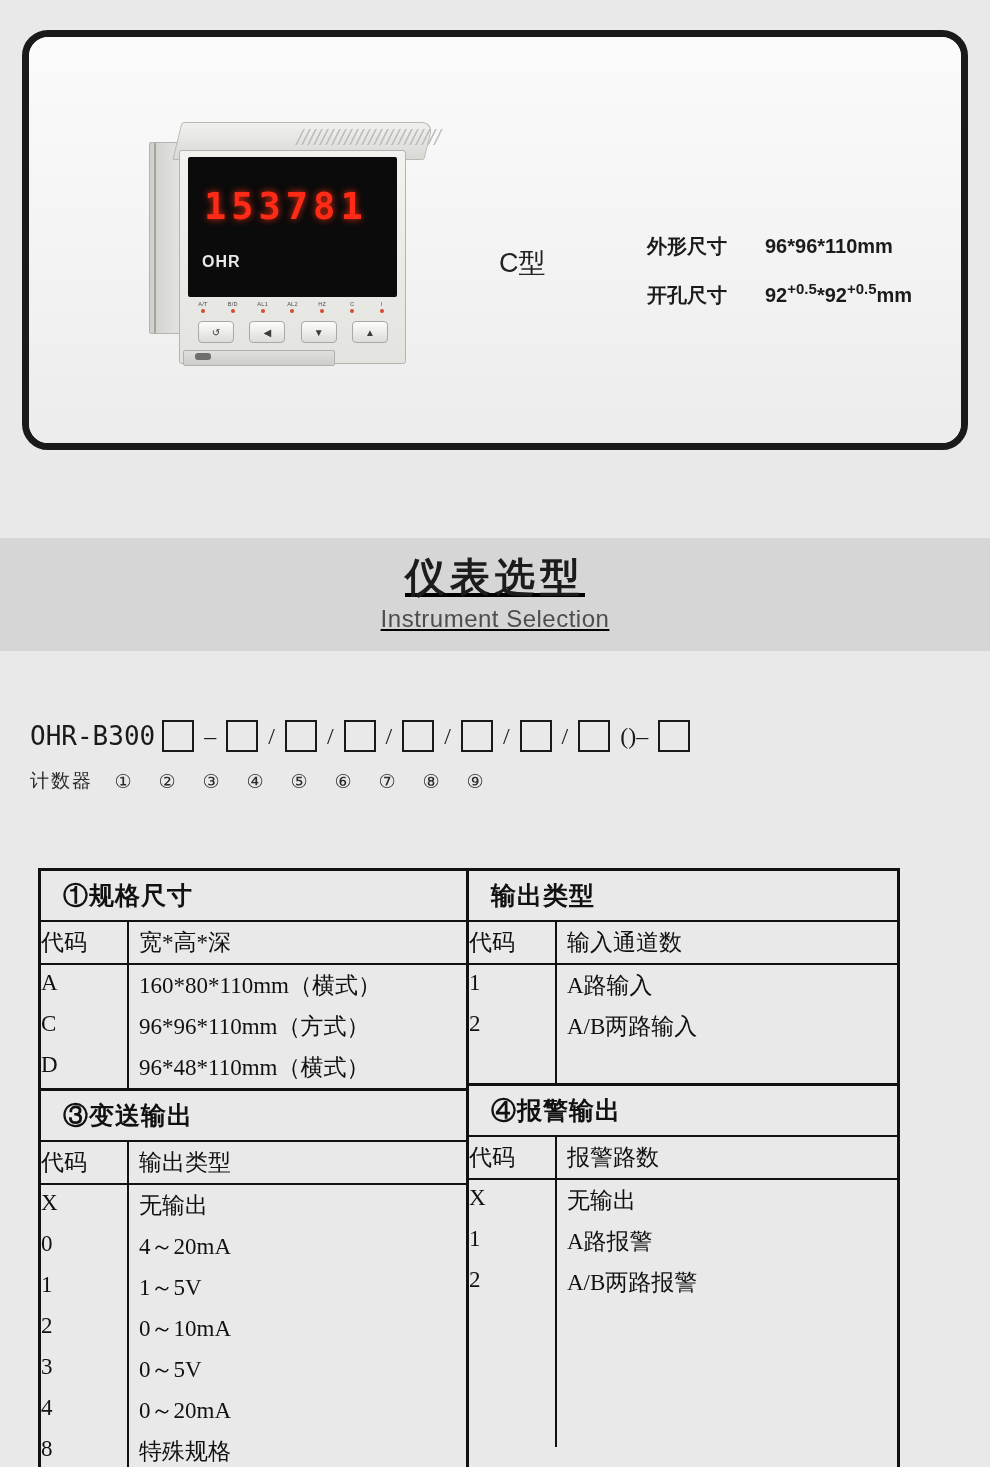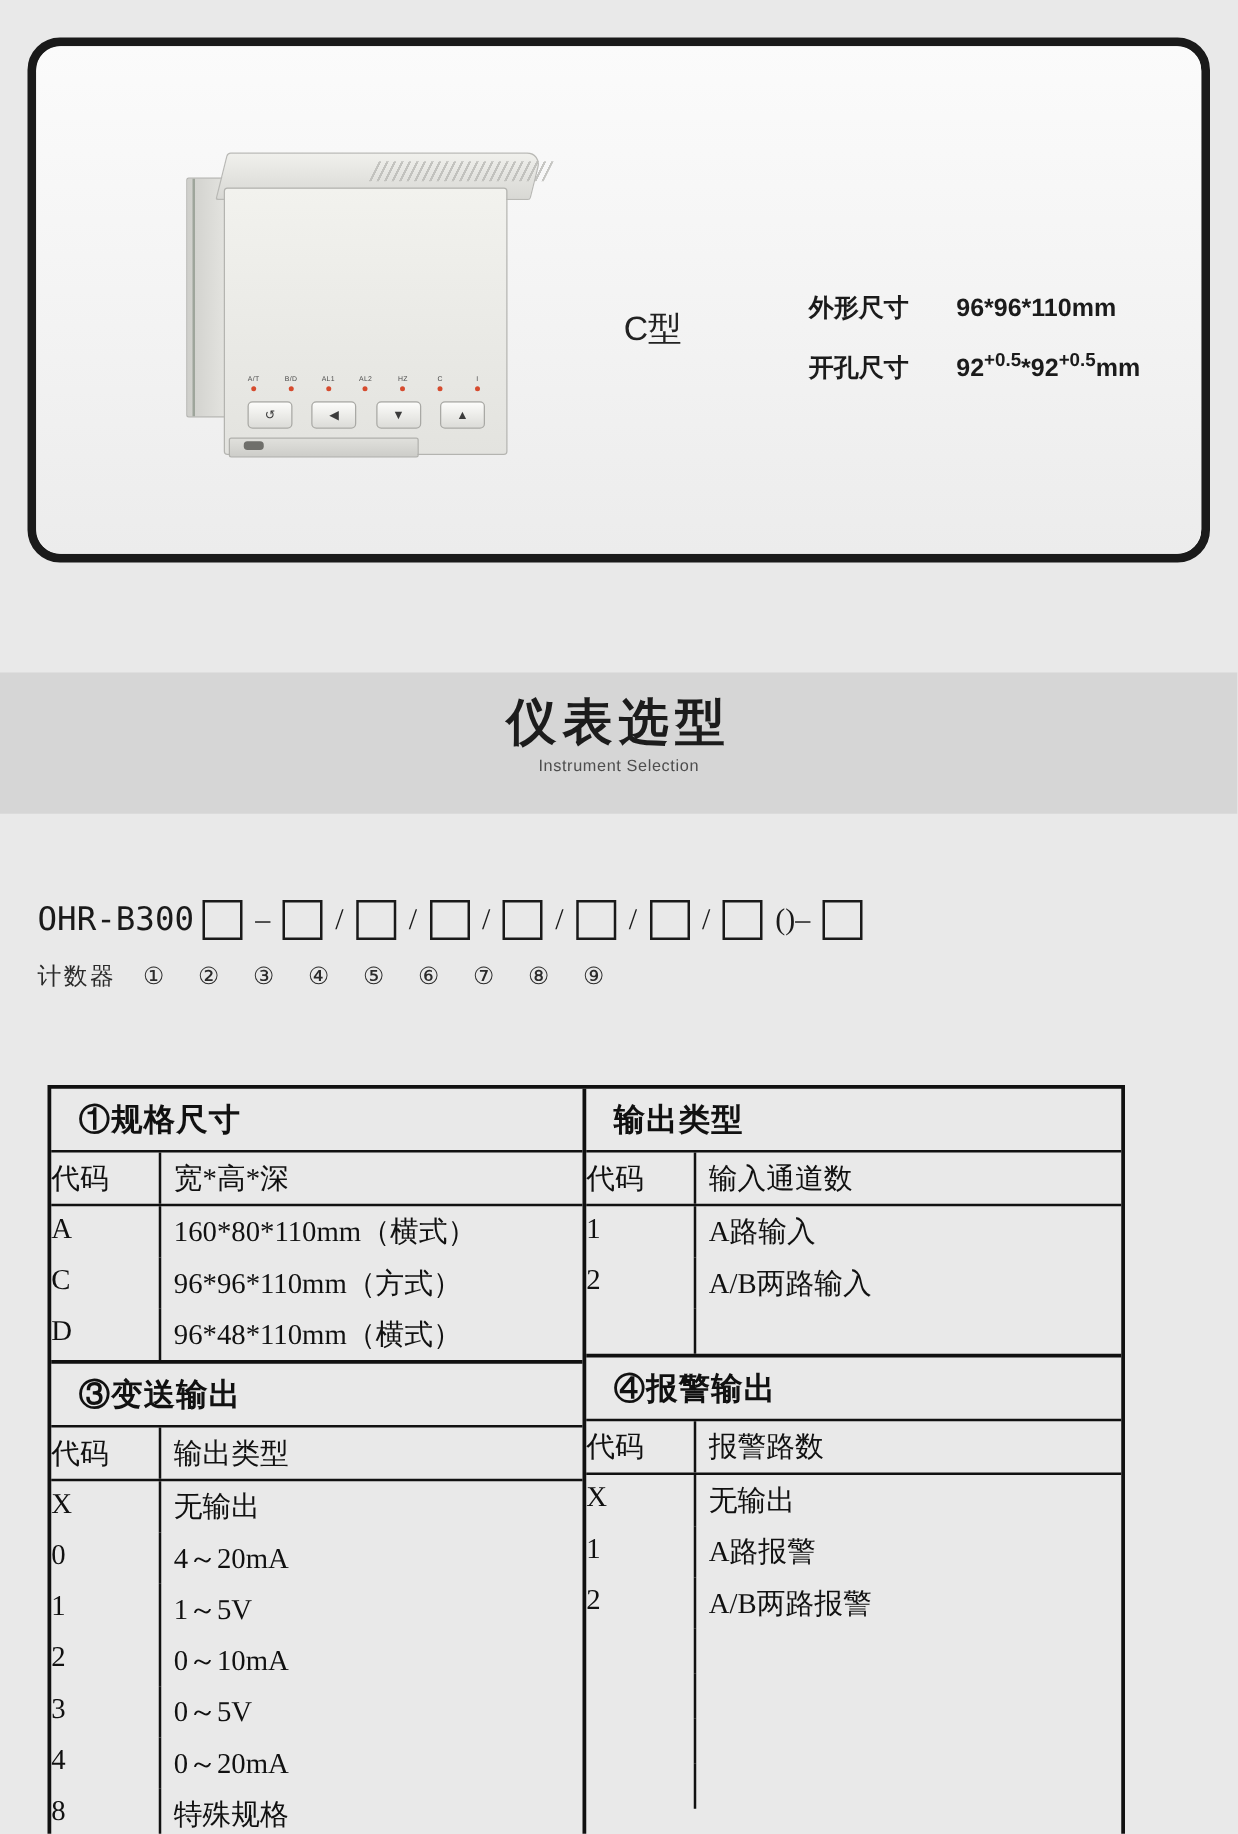--- a/index.html
+++ b/index.html
@@ -161,32 +161,33 @@
   .spec-val { white-space: nowrap; }
   .sup { font-size: 15px; vertical-align: super; }
 
   
   .band {
     position: absolute;
     left: 0; top: 538px;
     width: 990px; height: 113px;
     background: #d6d6d6;
     text-align: center;
+    text-decoration: underline;
   }
   .band-cn {
     margin: 0;
     padding-top: 12px;
     font-size: 40px;
     font-weight: 700;
     letter-spacing: 5px;
     color: #1c1c1c;
   }
   .band-en {
     margin: 0;
-    font-size: 13px;
+    font-size: 24px;
     color: #4d4d4d;
     letter-spacing: .5px;
   }
 
   
   .model {
     position: absolute;
     left: 30px; top: 720px;
     width: 930px;
     height: 90px;
@@ -273,20 +274,24 @@
 
 <div class="product-panel">
   <div class="product-inner">
 
     <div class="device">
       <div class="dev-side"></div>
       <div class="dev-top">
         <div class="dev-vents"></div>
       </div>
       <div class="dev-body">
+        <div class="dev-screen">
+          <div class="dev-digits">153781</div>
+          <div class="dev-logo">OHR</div>
+        </div>
         <div class="dev-leds">
           <div class="led-group">
             <div class="led-label">A/T</div>
             <div class="led-dot"></div>
           </div>
           <div class="led-group">
             <div class="led-label">B/D</div>
             <div class="led-dot"></div>
           </div>
           <div class="led-group">

